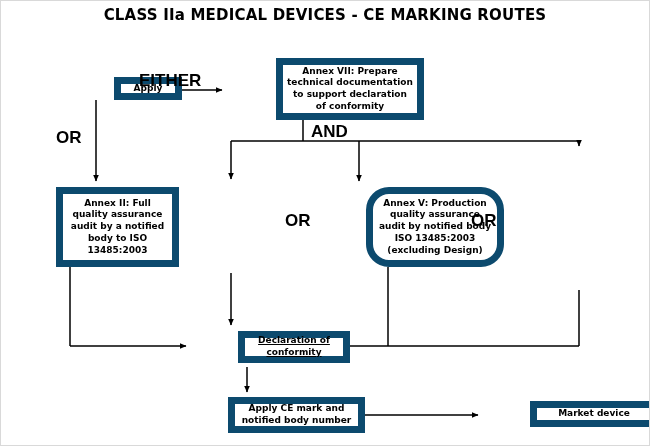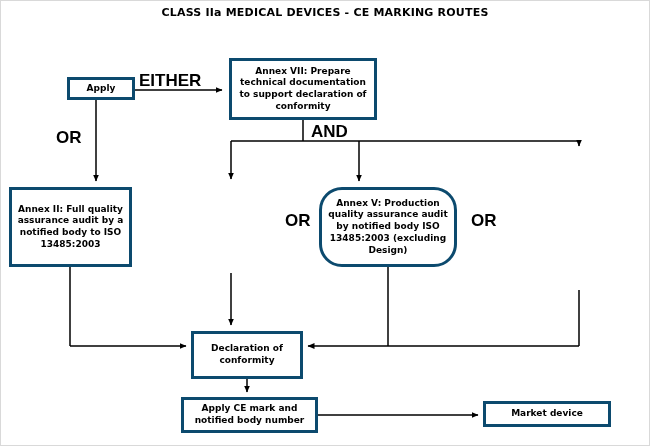--- a/index.html
+++ b/index.html
@@ -12,39 +12,40 @@
     box-sizing: border-box;
     font-family: "DejaVu Sans", "Liberation Sans", sans-serif;
     overflow: hidden;
   }
   .title {
     position: absolute;
     top: 5px;
     left: 0;
     width: 100%;
     text-align: center;
-    font-size: 11px;
+    font-size: 15px;
     font-weight: bold;
     color: #000;
     letter-spacing: 0.2px;
   }
   .node {
     position: absolute;
     box-sizing: border-box;
-    border: 3px solid #0c4a6e;
+    border: 7px solid #0c4a6e;
     background: #fff;
     display: flex;
     align-items: center;
     justify-content: center;
     text-align: center;
     font-size: 9px;
     font-weight: bold;
     color: #000;
     line-height: 1.3;
     padding: 2px 4px;
+    margin-left: 47px;
   }
   .conn-label {
     position: absolute;
     font-size: 17px;
     font-weight: bold;
     color: #000;
     font-family: "Liberation Sans", sans-serif;
   }
   svg.wires {
     position: absolute;
@@ -54,21 +55,21 @@
   }
   svg.wires line { stroke: #000; stroke-width: 1.5; }
 
   
   #n-device      { left: 66px;  top: 76px;  width: 68px;  height: 23px; }
   #n-annex7      { left: 228px; top: 57px;  width: 148px; height: 62px; }
   #n-annex2      { left: 8px;   top: 186px; width: 123px; height: 80px; }
   #n-annex4      { left: 152px; top: 184px; width: 130px; height: 88px; }
   #n-annex5      { left: 318px; top: 186px; width: 138px; height: 80px; border-radius: 23px; }
   #n-annex6      { left: 516px; top: 151px; width: 129px; height: 138px; }
-  #n-declaration { left: 190px; top: 330px; width: 112px; height: 48px; }
+  #n-declaration { left: 190px; top: 330px; width: 112px; height: 32px; text-decoration: underline; }
   #n-applyce     { left: 180px; top: 396px; width: 137px; height: 36px; }
   #n-market      { left: 482px; top: 400px; width: 128px; height: 26px; }
 
   
   #l-either { left: 138px; top: 70px;  width: 84px; }
   #l-orleft { left: 55px;  top: 127px; width: 36px; }
   #l-and    { left: 310px; top: 121px; width: 44px; }
   #l-ormid1 { left: 284px; top: 210px; width: 32px; }
   #l-ormid2 { left: 470px; top: 210px; width: 32px; }
 </style>

